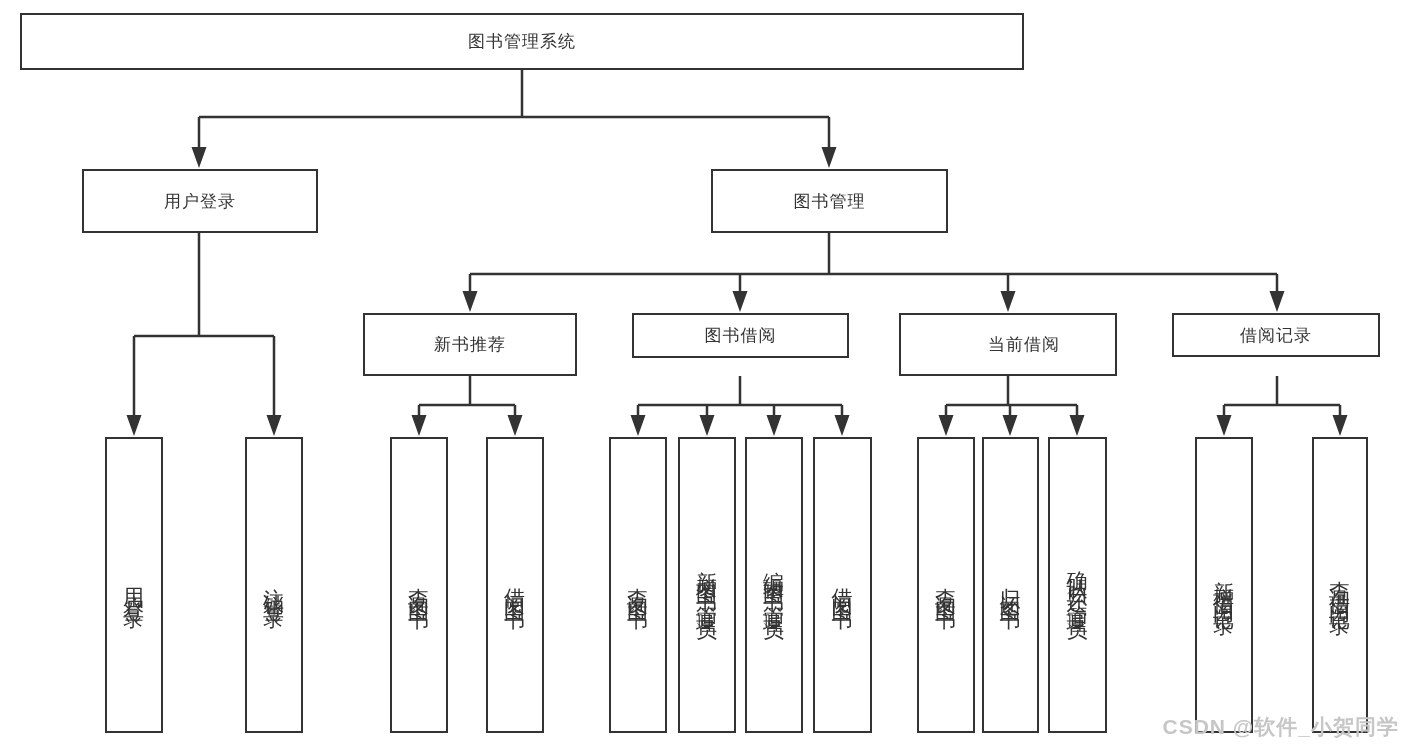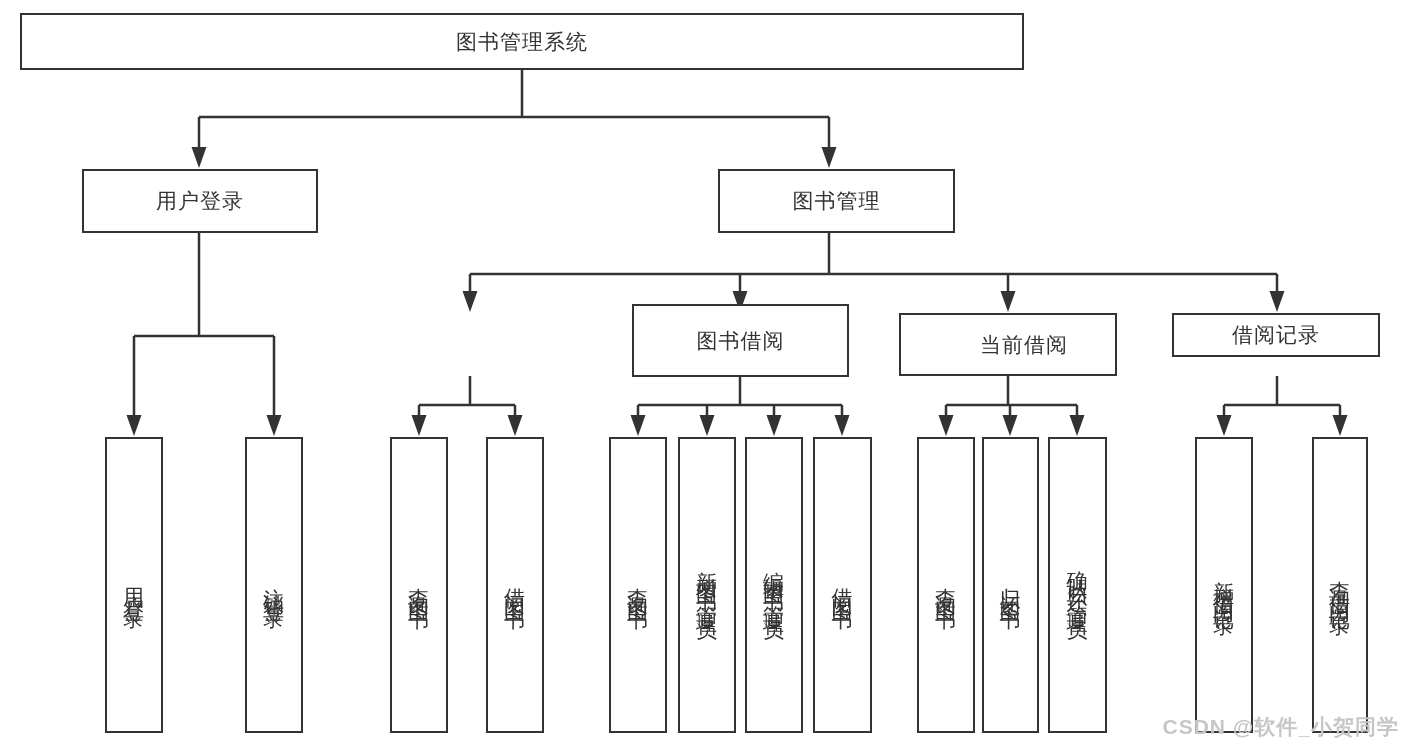--- a/index.html
+++ b/index.html
@@ -19,21 +19,21 @@
   #connectors{position:absolute;left:0;top:0;width:1405px;height:747px;}
   #connectors .wire{stroke:var(--line-color);stroke-width:2.5;fill:none;}
   #connectors .head{fill:var(--line-color);stroke:none;}
   .node{
     position:absolute;
     background:var(--box-bg);
     border:2.5px solid var(--line-color);
     box-sizing:border-box;
     display:flex;align-items:center;justify-content:center;
     color:var(--text-color);
-    font-size:21px;
+    font-size:17px;
     letter-spacing:1px;
     z-index:2;
     text-align:right;
   }
   .vnode{
     position:absolute;
     background:var(--box-bg);
     border:2.5px solid var(--line-color);
     box-sizing:border-box;
     display:flex;align-items:center;justify-content:center;
@@ -44,24 +44,24 @@
     writing-mode:vertical-rl;
     font-size:21px;
     letter-spacing:7px;
     line-height:1;
     white-space:nowrap;
   }
   
   .n-root{left:20px;top:13px;width:1004px;height:57px;}
   
   .n-userlogin{left:82px;top:169px;width:236px;height:64px;}
-  .n-bookmgmt{left:711px;top:169px;width:237px;height:64px;margin-left:7px;}
+  .n-bookmgmt{left:711px;top:169px;width:237px;height:64px;}
   
   .n-nbr{left:363px;top:313px;width:214px;height:63px;}
-  .n-bb{left:632px;top:304px;width:217px;height:73px;font-family:Liberation Mono, monospace;}
+  .n-bb{left:632px;top:313px;width:217px;height:45px;font-family:Liberation Mono, monospace;}
   .n-cb{left:899px;top:313px;width:218px;height:63px;padding-left:32px;}
   .n-br{left:1172px;top:313px;width:208px;height:44px;}
   
   .v{top:437px;height:296px;width:58px;}
   .v-login{left:105px;}
   .v-logout{left:245px;}
   .v-nbr-query{left:390px;}
   .v-nbr-borrow{left:486px;}
   .v-bb-query{left:609px;}
   .v-bb-add{left:678px;}
@@ -126,20 +126,23 @@
     <span>图书管理系统</span>
   </div>
 
   <div class="node n-userlogin">
     <span>用户登录</span>
   </div>
   <div class="node n-bookmgmt">
     <span>图书管理</span>
   </div>
 
+  <div class="node n-nbr">
+    <span>新书推荐</span>
+  </div>
   <div class="node n-bb">
     <span>图书借阅</span>
   </div>
   <div class="node n-cb">
     <span>当前借阅</span>
   </div>
   <div class="node n-br">
     <span>借阅记录</span>
   </div>
 

